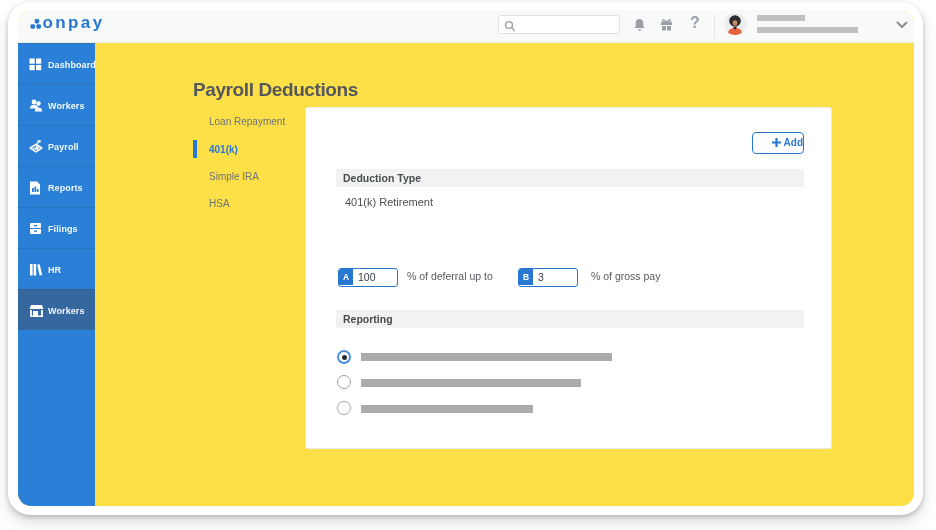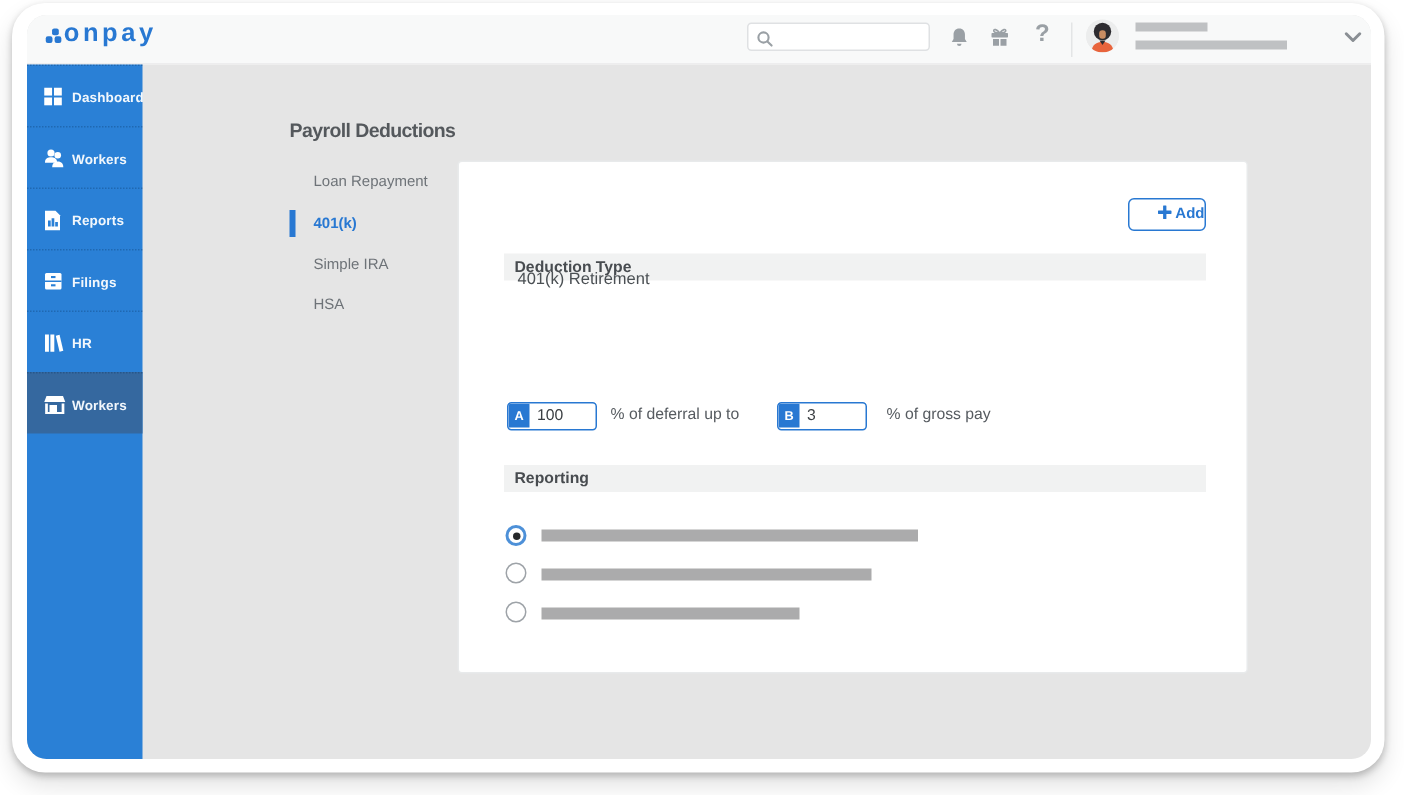--- a/index.html
+++ b/index.html
@@ -1,43 +1,43 @@
 <!DOCTYPE html>
 <html><head>
 <meta charset="utf-8">
 <style>
   * { margin:0; padding:0; box-sizing:border-box; }
   html,body { width:936px; height:530px; background:#ffffff; font-family:"Liberation Sans", sans-serif; }
   #frame { position:absolute; left:8px; top:2px; width:915px; height:513px; background:#ffffff;
            border-radius:22px; box-shadow:0 2px 5px rgba(0,0,0,0.22), 0 8px 16px rgba(0,0,0,0.12); }
-  #app { position:absolute; left:10px; top:8px; width:896px; height:496px; background:#e5e5e5;
+  #app { position:absolute; left:10px; top:8px; width:896px; height:496px; background:#fde047;
          border-radius:13px; overflow:hidden; }
   #header { position:absolute; left:0; top:0; width:896px; height:33px; background:#f8f9f9; border-bottom:1px solid #ededee; }
   #sidebar { position:absolute; left:0; top:33px; width:77px; height:463px; background:#2a80d6; }
   .mitem { position:relative; height:41px; border-top:1px dotted rgba(0,30,70,0.25); }
   .mitem .micon { position:absolute; left:11px; top:14px; }
   .mitem .mlabel { position:absolute; left:30px; top:15.5px; font-size:9px; font-weight:bold; color:#f2f7fc; letter-spacing:0.1px; }
   .mitem.sel { background:#35689f; }
   
   #logo { position:absolute; left:12px; top:3px; }
   #search { position:absolute; left:480px; top:5px; width:122px; height:19px; background:#fff; border:1px solid #dfe1e3; border-radius:3px; }
   .hicon { position:absolute; top:0; color:#9aa0a5; }
   #hdivider { position:absolute; left:696px; top:5px; width:1px; height:23px; background:#e3e5e6; }
   #avatar { position:absolute; left:706px; top:3px; width:22px; height:22px; border-radius:50%; background:#eceded; overflow:hidden; }
   .hbar { position:absolute; background:#bfc1c3; }
   
-  #heading { position:absolute; left:175px; top:69px; font-size:13px; font-weight:bold; color:#54585c; letter-spacing:-0.4px; }
+  #heading { position:absolute; left:175px; top:69px; font-size:19px; font-weight:bold; color:#54585c; letter-spacing:-0.4px; }
   .snav { position:absolute; left:191px; font-size:10px; color:#6e7378; }
   #snavbar { position:absolute; left:175px; top:130px; width:4px; height:18px; background:#2878d2; }
   #card { position:absolute; left:287px; top:97px; width:527px; height:342px; background:#ffffff; border:1px solid #e8eaeb; border-radius:3px; }
   #addbtn { position:absolute; left:446px; top:24px; width:52px; height:22px; border:1px solid #2878d2; border-radius:4px;
             color:#2878d2; font-size:10px; font-weight:bold; text-align:right; line-height:20px; }
   .secbar { position:absolute; left:30px; width:468px; height:18px; background:#f1f2f2; color:#484c50;
             font-size:10.5px; font-weight:bold; line-height:18px; padding-left:7px; }
-  #dedval { position:absolute; left:39px; top:72px; font-size:11px; color:#4b5054;text-align:center; }
+  #dedval { position:absolute; left:39px; top:88px; font-size:11px; color:#4b5054;text-align:center; }
   .ingroup { position:absolute; top:160px; width:60px; height:19px; border:1.5px solid #2878d2; border-radius:3px; background:#fff; overflow:hidden; }
   .intag { position:absolute; left:0; top:0; width:14px; height:16px; background:#2878d2; color:#fff; font-size:8.5px; font-weight:bold;
            text-align:center; line-height:17px; }
   .inval { position:absolute; left:19px; top:0; font-size:10.5px; font-weight:normal; color:#3a3e42; line-height:16px; }
   .inlabel { position:absolute; top:162px; font-size:10.5px; color:#565b60; }
   .radio { position:absolute; left:31px; width:14px; height:14px; border-radius:50%; background:#fff; border:1.5px solid #9ea3a8; }
   .radio.sel { border:2px solid #4d90d8; }
   .radio.sel::after { content:""; position:absolute; left:2.5px; top:2.5px; width:5px; height:5px; border-radius:50%; background:#26282b; }
   .rbar { position:absolute; left:55px; height:8px; background:#ababac; }
 </style>
@@ -106,20 +106,29 @@
     <div class="mitem">
       <svg class="micon" width="14" height="13" viewBox="0 0 14 13">
         <circle cx="5" cy="3" r="2.4" fill="#fff"></circle>
         <path d="M1 9 C1 6.5 3 5.8 5 5.8 C7 5.8 9 6.5 9 9 L9 9.5 L1 9.5 Z" fill="#fff"></path>
         <circle cx="9.5" cy="4.5" r="2.2" fill="#fff"></circle>
         <path d="M5.8 12.5 C5.8 9.5 7.6 8.6 9.5 8.6 C11.4 8.6 13.2 9.5 13.2 12.5 Z" fill="#fff"></path>
       </svg>
       <div class="mlabel">Workers</div>
     </div>
     <div class="mitem">
+      <svg class="micon" width="14" height="14" viewBox="0 0 14 14">
+        <path d="M7 4.5 L1.2 8 L7 11.8 L12.8 8 Z" fill="none" stroke="#fff" stroke-width="1.6" stroke-linejoin="round"></path>
+        <path d="M5 8.5 L8.3 8.9 L9.3 7.5" fill="none" stroke="#fff" stroke-width="1.6" stroke-linecap="round"></path>
+        <path d="M7.2 8.7 L8.7 2.2 L10.2 1.1" fill="none" stroke="#fff" stroke-width="1.5" stroke-linecap="round"></path>
+        <circle cx="10.5" cy="1.3" r="1.3" fill="#fff"></circle>
+      </svg>
+      <div class="mlabel">Payroll</div>
+    </div>
+    <div class="mitem">
       <svg class="micon" width="12" height="14" viewBox="0 0 12 14">
         <path d="M1 0.5 L8 0.5 L11 3.5 L11 13.5 L1 13.5 Z" fill="#fff"></path>
         <rect x="3" y="7" width="1.8" height="4" fill="#2a80d6"></rect>
         <rect x="5.4" y="5.5" width="1.8" height="5.5" fill="#2a80d6"></rect>
         <rect x="7.8" y="8" width="1.8" height="3" fill="#2a80d6"></rect>
       </svg>
       <div class="mlabel">Reports</div>
     </div>
     <div class="mitem">
       <svg class="micon" width="13" height="13" viewBox="0 0 13 13">

